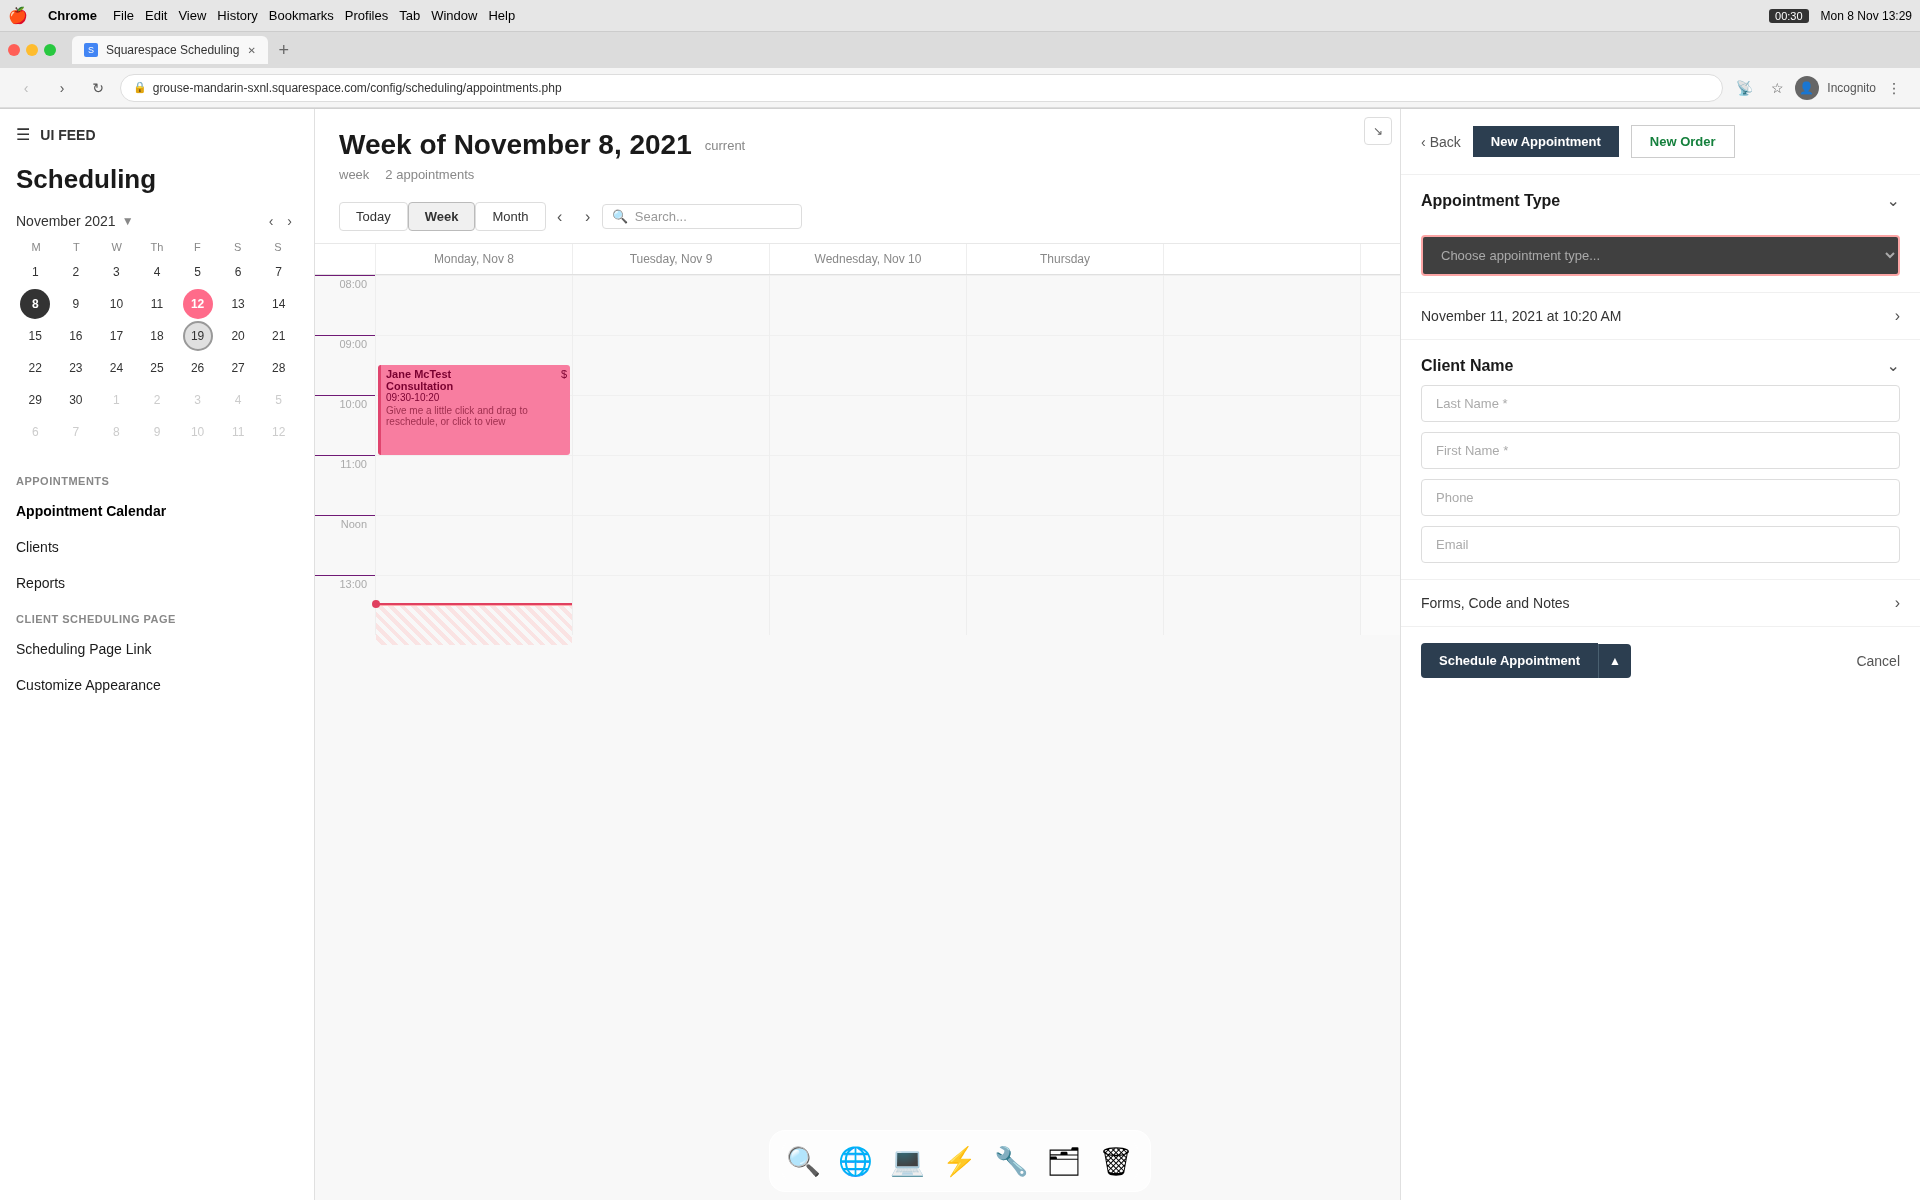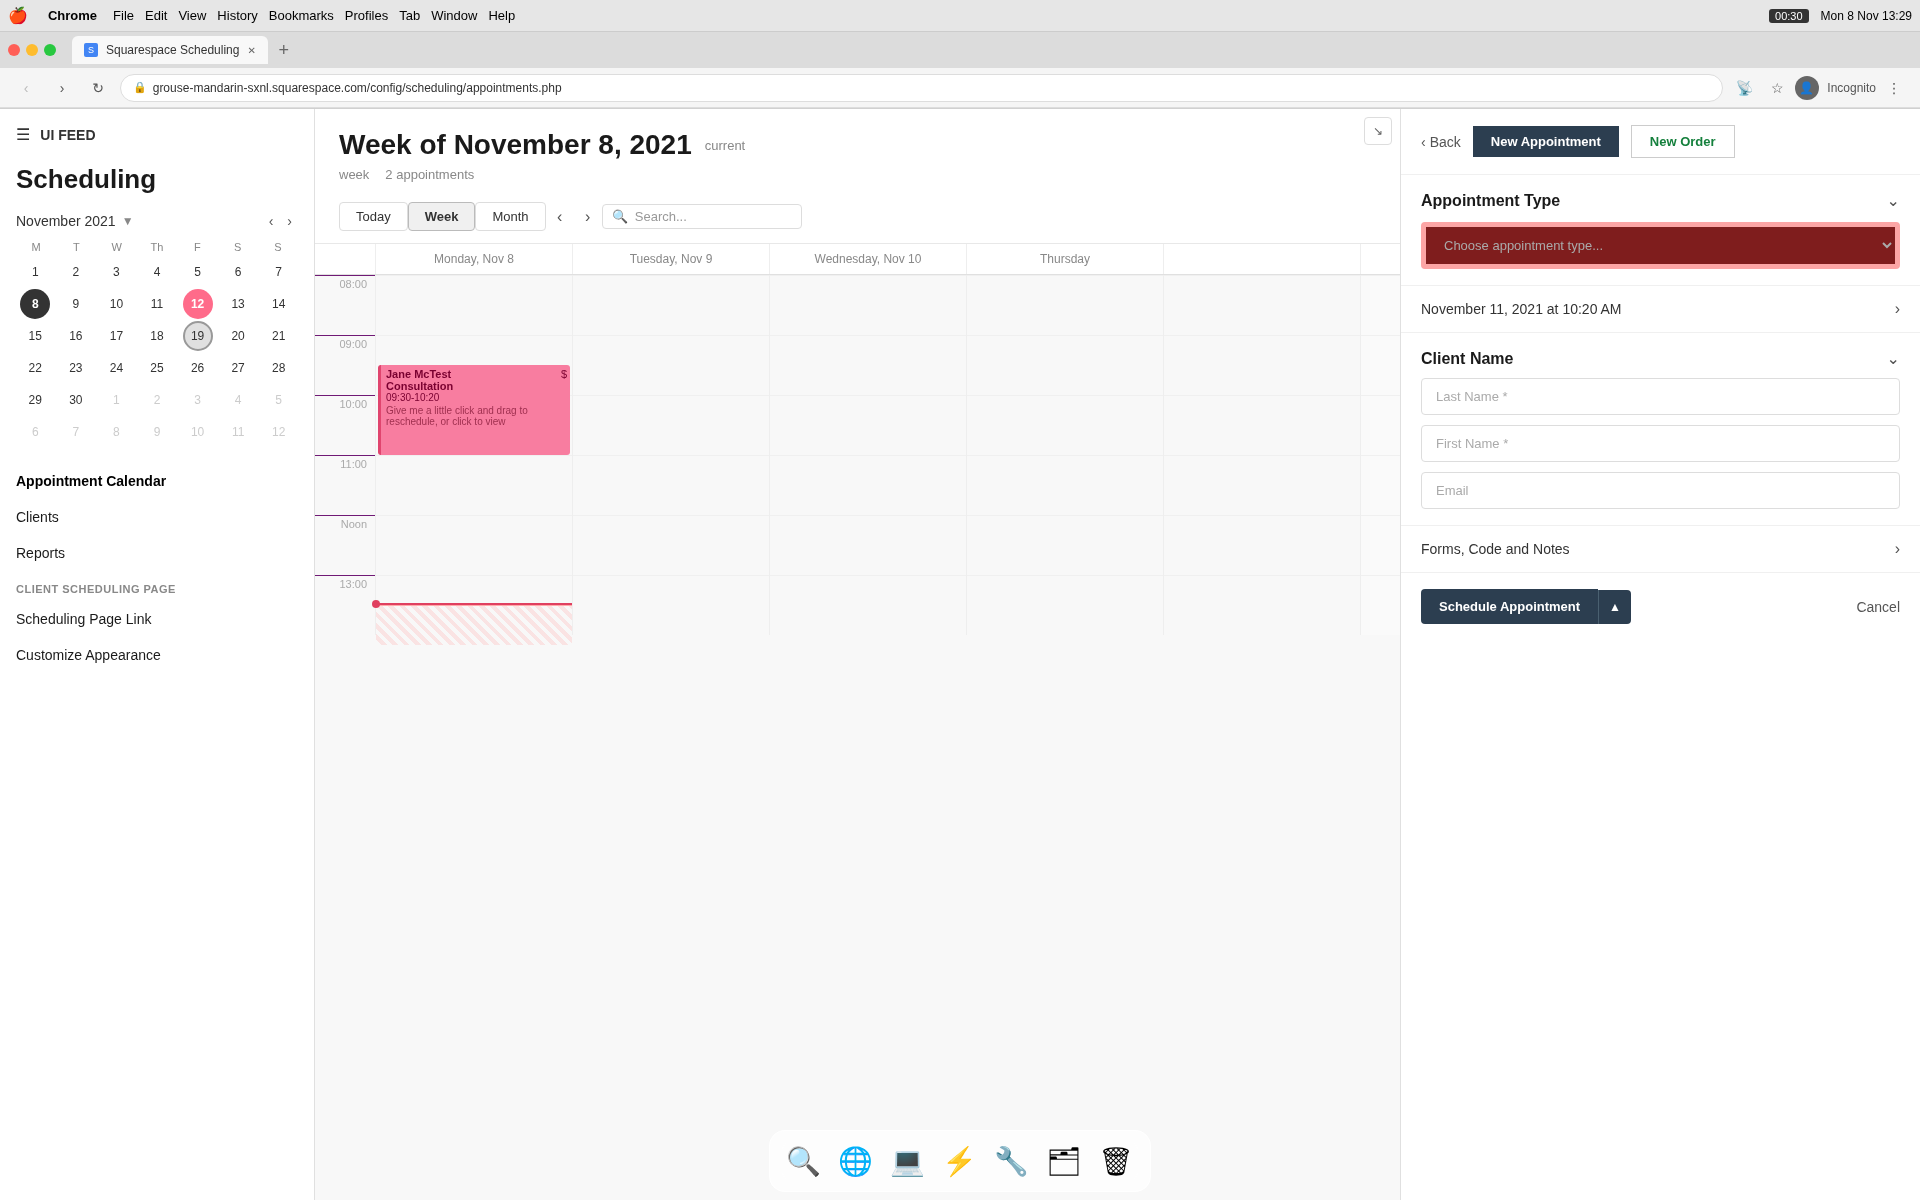--- a/index.html
+++ b/index.html
@@ -425,26 +425,26 @@
       align-items: center;
       justify-content: space-between;
       cursor: pointer;
     }
     .section-title { font-size: 16px; font-weight: 600; color: #1a1a1a; }
     .chevron { font-size: 16px; color: #555; }
 
     .appt-type-select {
       width: 100%;
       padding: 10px 14px;
-      border: 5px solid #fca5a5;
+      border: 2px solid #fca5a5;
       border-radius: 4px;
       font-size: 13px;
       color: #aaa;
-      background: #7f1d1d;
-      margin-top: 12px;
+      background: #404040;
+      margin-top: 25px;
       cursor: pointer;
     }
 
     .date-row {
       display: flex;
       align-items: center;
       justify-content: space-between;
       padding: 14px 20px;
       border-bottom: 1px solid #f0f0f0;
       cursor: pointer;
@@ -664,20 +664,21 @@
             <div class="cal-day other-month">7</div>
             <div class="cal-day other-month">8</div>
             <div class="cal-day other-month">9</div>
             <div class="cal-day other-month">10</div>
             <div class="cal-day other-month">11</div>
             <div class="cal-day other-month">12</div>
           </div>
       </div>
     </div>
 
+    <div class="sidebar-section-title">APPOINTMENTS</div>
     <div class="sidebar-nav-item active">Appointment Calendar</div>
     <div class="sidebar-nav-item">Clients</div>
     <div class="sidebar-nav-item">Reports</div>
 
     <div class="sidebar-section-title">CLIENT SCHEDULING PAGE</div>
     <div class="sidebar-nav-item">Scheduling Page Link</div>
     <div class="sidebar-nav-item">Customize Appearance</div>
   </div>
 
   <div class="main-content">
@@ -838,20 +839,23 @@
         <span class="section-title">Client Name</span>
         <span class="chevron">⌄</span>
       </div>
       <div class="form-field">
         <input type="text" class="form-input" placeholder="Last Name *" style="">
       </div>
       <div class="form-field">
         <input type="text" class="form-input" placeholder="First Name *" style="">
       </div>
       <div class="form-field">
+        <input type="text" class="form-input" placeholder="Phone" style="">
+      </div>
+      <div class="form-field">
         <input type="text" class="form-input" placeholder="Email" style="">
       </div>
     </div>
 
     <div class="forms-row">
       <span class="forms-title">Forms, Code and Notes</span>
       <span style="font-size:16px;color:#555;">›</span>
     </div>
 
     <div class="panel-footer">

